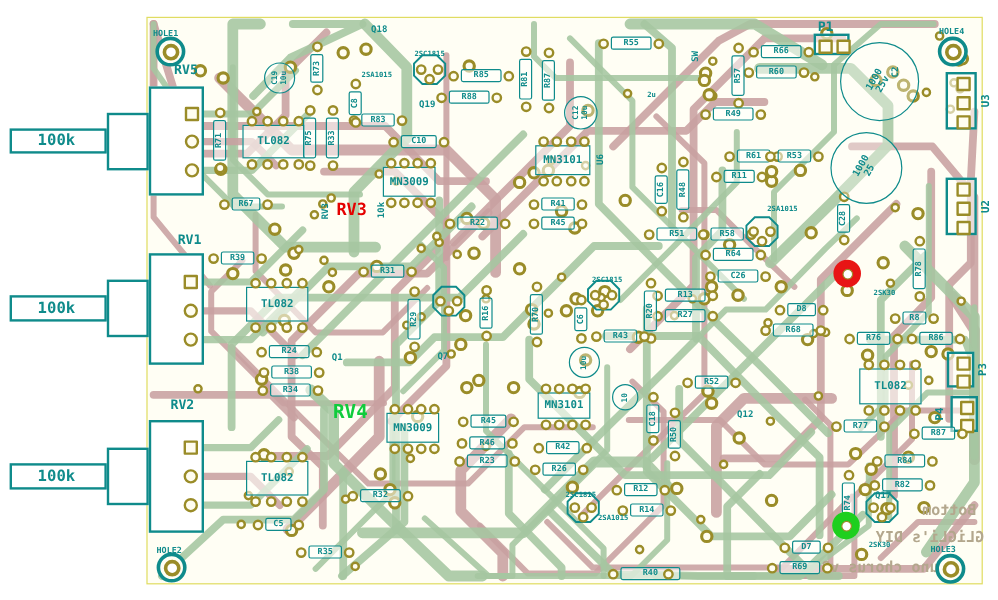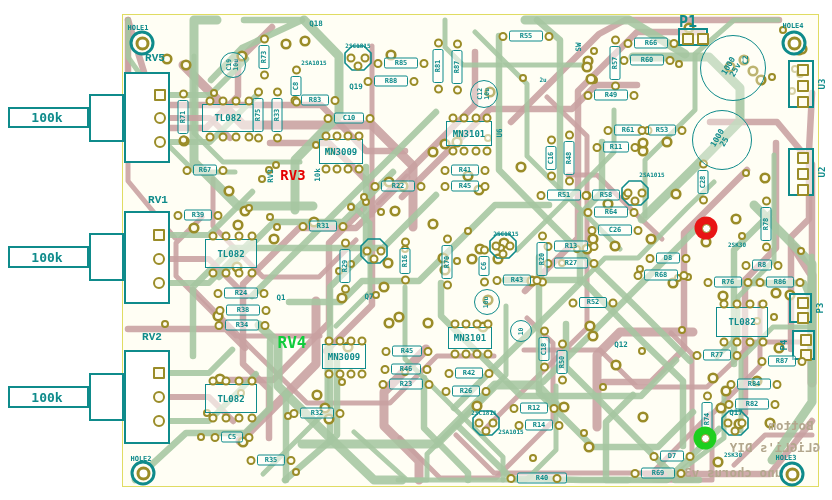--- a/index.html
+++ b/index.html
@@ -29,21 +29,21 @@
   .hole{position:absolute;width:25px;height:25px;border:3px solid #0f8b8b;border-radius:50%;
         transform:translate(-50%,-50%);display:flex;align-items:center;justify-content:center;
         background:#fffef4;box-sizing:border-box;}
   .holein{width:14px;height:14px;border:3px solid #9a8c28;border-radius:50%;background:#fff;box-sizing:border-box;}
   .hlabel{position:absolute;color:#0f8b8b;font-weight:bold;font-size:7px;transform:translate(-50%,-50%);}
   .mk{position:absolute;width:23px;height:23px;border-radius:50%;transform:translate(-50%,-50%);}
   .mkin{position:absolute;left:50%;top:50%;width:9px;height:9px;border-radius:50%;background:#fff;
         border:1.5px solid #9a8c28;transform:translate(-50%,-50%);box-sizing:border-box;}
   .potrect{position:absolute;box-sizing:border-box;border:2px solid #0f8b8b;background:#ffffff;}
   .potval{position:absolute;color:#0f8b8b;font-weight:bold;font-size:13px;transform:translate(-50%,-50%);}
-  .potname{position:absolute;color:#0f8b8b;font-weight:bold;font-size:11px;transform:translate(-50%,-50%);font-family:Liberation Mono, monospace;}
+  .potname{position:absolute;color:#0f8b8b;font-weight:bold;font-size:11px;transform:translate(-50%,-50%);}
   .silk{position:absolute;color:#b3a78d;font-weight:bold;font-size:12.5px;white-space:nowrap;
         transform:translate(-50%,-50%) scaleX(-1);}
 </style>
 </head>
 <body>
 
 <div id="page">
   <div id="boardbg"></div>
   <svg width="832" height="500" class="traces">
       <path d="M776 143 L776 210 L776 248 L745 280 L745 327 L745 376 L745 413" stroke="#c8a0a0" stroke-width="6.5" fill="none" stroke-linecap="round" stroke-linejoin="round" opacity="0.88"></path>
@@ -525,21 +525,21 @@
     <div class="cmp" style="left: 707px; top: 419px; width: 34px; height: 11px; transform: translate(-50%, -50%) rotate(-90deg);">
       <div class="rbody" style="width: 34px; height: 11px;">R74</div>
       <div class="pad" style="left: -6px; top: 5.5px;"></div>
       <div class="pad" style="left: 40px; top: 5.5px;"></div>
     </div>
     <div class="cmp" style="left: 672px; top: 456px; width: 24px; height: 11px; transform: translate(-50%, -50%);">
       <div class="rbody" style="width: 24px; height: 11px;">D7</div>
       <div class="pad" style="left: -6px; top: 5.5px;"></div>
       <div class="pad" style="left: 30px; top: 5.5px;"></div>
     </div>
-    <div class="cmp" style="left: 658px; top: 473px; width: 34px; height: 11px; transform: translate(-50%, -50%);">
+    <div class="cmp" style="left: 658px; top: 473px; width: 17px; height: 11px; transform: translate(-50%, -50%);">
       <div class="rbody" style="width: 34px; height: 11px;">R69</div>
       <div class="pad" style="left: -6px; top: 5.5px;"></div>
       <div class="pad" style="left: 40px; top: 5.5px;"></div>
     </div>
     <div class="cmp" style="left: 315px; top: 100px; width: 28px; height: 11px; transform: translate(-50%, -50%);">
       <div class="rbody" style="width: 28px; height: 11px;">R83</div>
       <div class="pad" style="left: -6px; top: 5.5px;"></div>
       <div class="pad" style="left: 34px; top: 5.5px;"></div>
     </div>
     <div class="cmp" style="left: 349px; top: 118px; width: 30px; height: 11px; transform: translate(-50%, -50%);">
@@ -695,21 +695,21 @@
     <div class="cmp" style="left: 544px; top: 349px; width: 24px; height: 11px; transform: translate(-50%, -50%) rotate(-90deg);">
       <div class="rbody" style="width: 24px; height: 11px;">C18</div>
       <div class="pad" style="left: -6px; top: 5.5px;"></div>
       <div class="pad" style="left: 30px; top: 5.5px;"></div>
     </div>
     <div class="cmp" style="left: 562px; top: 362px; width: 24px; height: 11px; transform: translate(-50%, -50%) rotate(-90deg);">
       <div class="rbody" style="width: 24px; height: 11px;">R50</div>
       <div class="pad" style="left: -6px; top: 5.5px;"></div>
       <div class="pad" style="left: 30px; top: 5.5px;"></div>
     </div>
-    <div class="cmp" style="left: 593px; top: 310px; width: 28px; height: 26px; transform: translate(-50%, -50%);">
+    <div class="cmp" style="left: 593px; top: 326px; width: 28px; height: 26px; transform: translate(-50%, -50%);">
       <div class="rbody" style="width: 28px; height: 11px;">R52</div>
       <div class="pad" style="left: -6px; top: 5.5px;"></div>
       <div class="pad" style="left: 34px; top: 5.5px;"></div>
     </div>
     <div class="cmp" style="left: 232px; top: 437px; width: 22px; height: 11px; transform: translate(-50%, -50%);">
       <div class="rbody" style="width: 22px; height: 11px;">C5</div>
       <div class="pad" style="left: -6px; top: 5.5px;"></div>
       <div class="pad" style="left: 28px; top: 5.5px;"></div>
     </div>
     <div class="cmp" style="left: 264px; top: 57px; width: 24px; height: 11px; transform: translate(-50%, -50%) rotate(-90deg);">
@@ -782,21 +782,21 @@
     <div class="txt" style="left: 484px; top: 413px; font-size: 6px; transform: translate(-50%, -50%);">2SC1815</div>
     <div class="txt" style="left: 358px; top: 46px; font-size: 6px; transform: translate(-50%, -50%);">2SC1815</div>
     <div class="txt" style="left: 737px; top: 245px; font-size: 6px; transform: translate(-50%, -50%);">2SK30</div>
     <div class="txt" style="left: 733px; top: 455px; font-size: 6px; transform: translate(-50%, -50%);">2SK30</div>
     <div class="txt" style="left: 579px; top: 47px; font-size: 7.5px; transform: translate(-50%, -50%) rotate(-90deg);">SW</div>
     <div class="txt" style="left: 543px; top: 80px; font-size: 6px; transform: translate(-50%, -50%);">2u</div>
     <div class="txt" style="left: 318px; top: 175px; font-size: 7.5px; transform: translate(-50%, -50%) rotate(-90deg);">10k</div>
     <div class="txt" style="left: 271px; top: 176px; font-size: 7.5px; transform: translate(-50%, -50%) rotate(-90deg);">RV3</div>
     <div class="txt" style="left: 500px; top: 133px; font-size: 7.5px; transform: translate(-50%, -50%) rotate(-90deg);">U6</div>
     <div class="txt" style="left: 746px; top: 60px; font-size: 7.5px; transform: translate(-50%, -50%) rotate(-90deg);">C2</div>
-    <div class="txt" style="left: 688px; top: 22px; font-size: 15px; transform: translate(-50%, -50%);">P1</div>
+    <div class="txt" style="left: 688px; top: 22px; font-size: 11px; transform: translate(-50%, -50%);">P1</div>
     <div class="txt" style="left: 293px; top: 175px; font-size: 14px; transform: translate(-50%, -50%); color: rgb(229, 0, 0);">RV3</div>
     <div class="txt" style="left: 292px; top: 343px; font-size: 16px; transform: translate(-50%, -50%); color: rgb(16, 204, 60);">RV4</div>
     <div class="mk" style="left: 706px; top: 228px; background: rgb(232, 21, 21);">
       <div class="mkin"></div>
     </div>
     <div class="mk" style="left: 705px; top: 438px; background: rgb(30, 207, 30);">
       <div class="mkin"></div>
     </div>
   </div>
 

